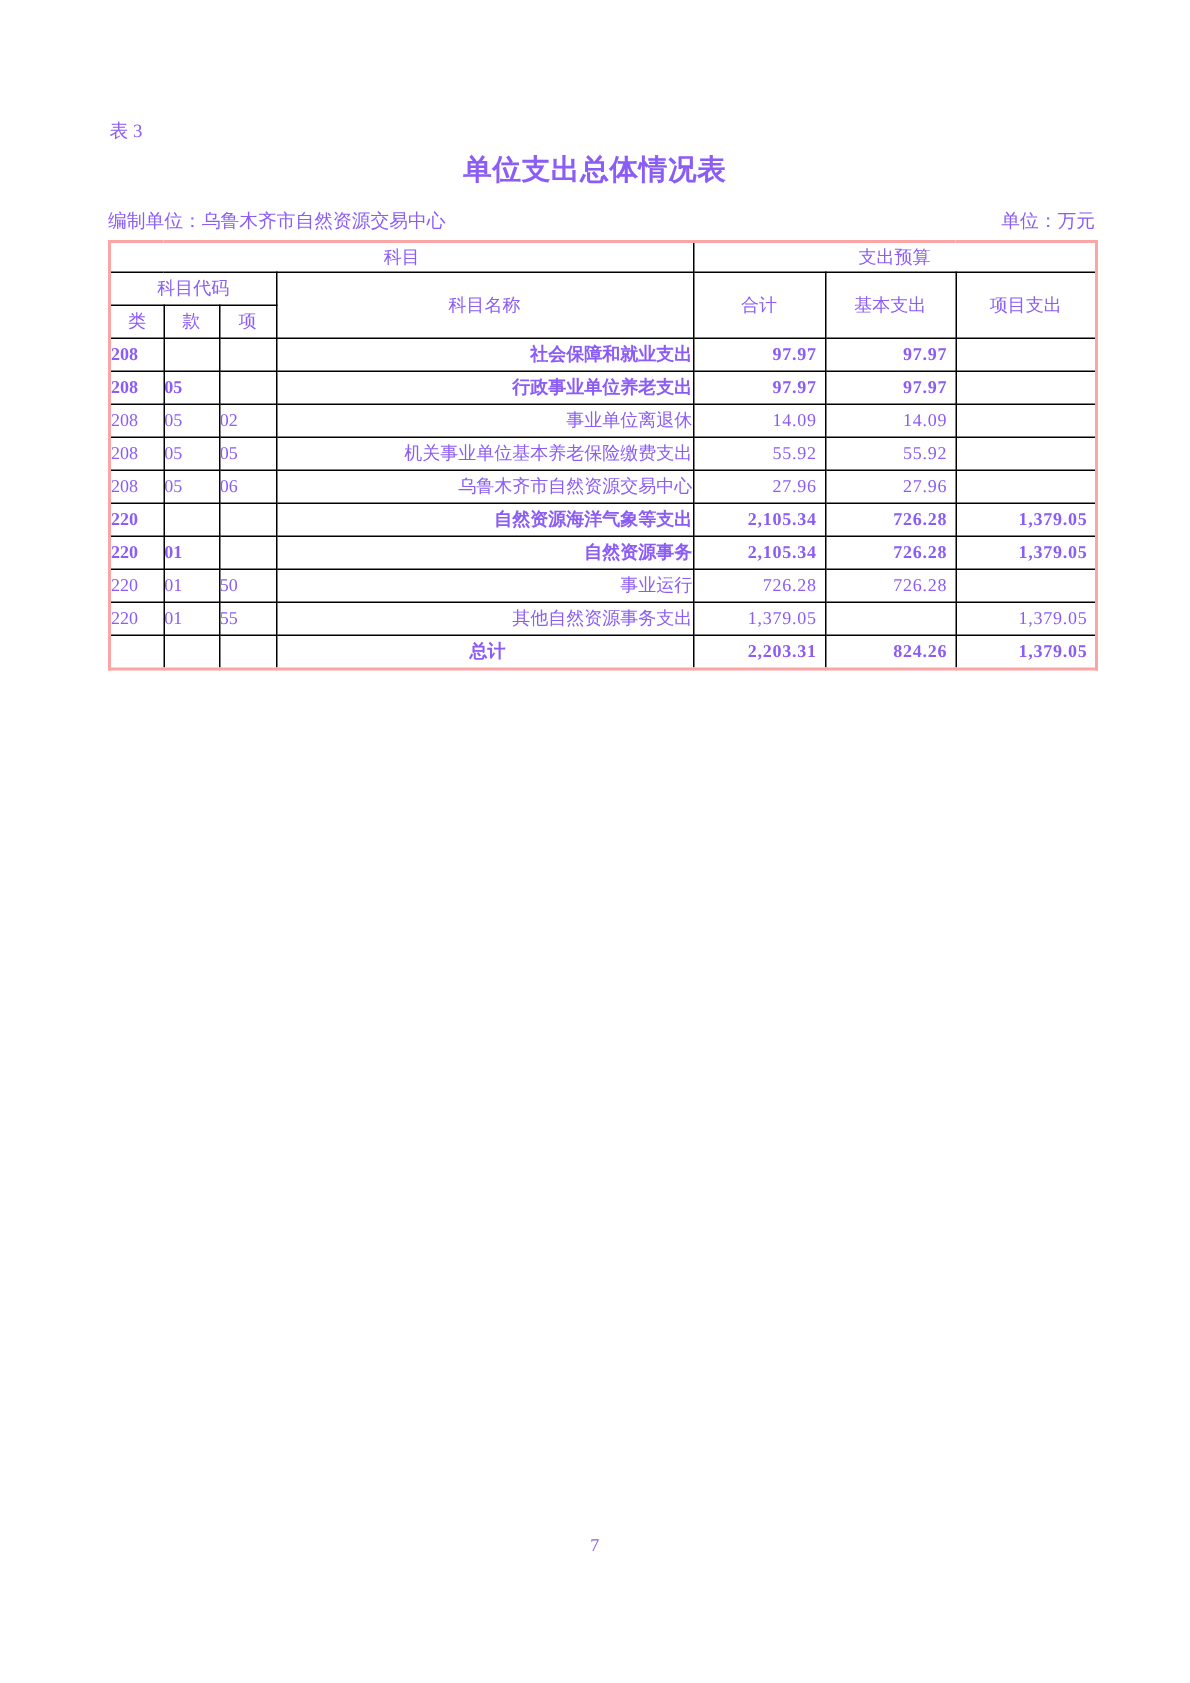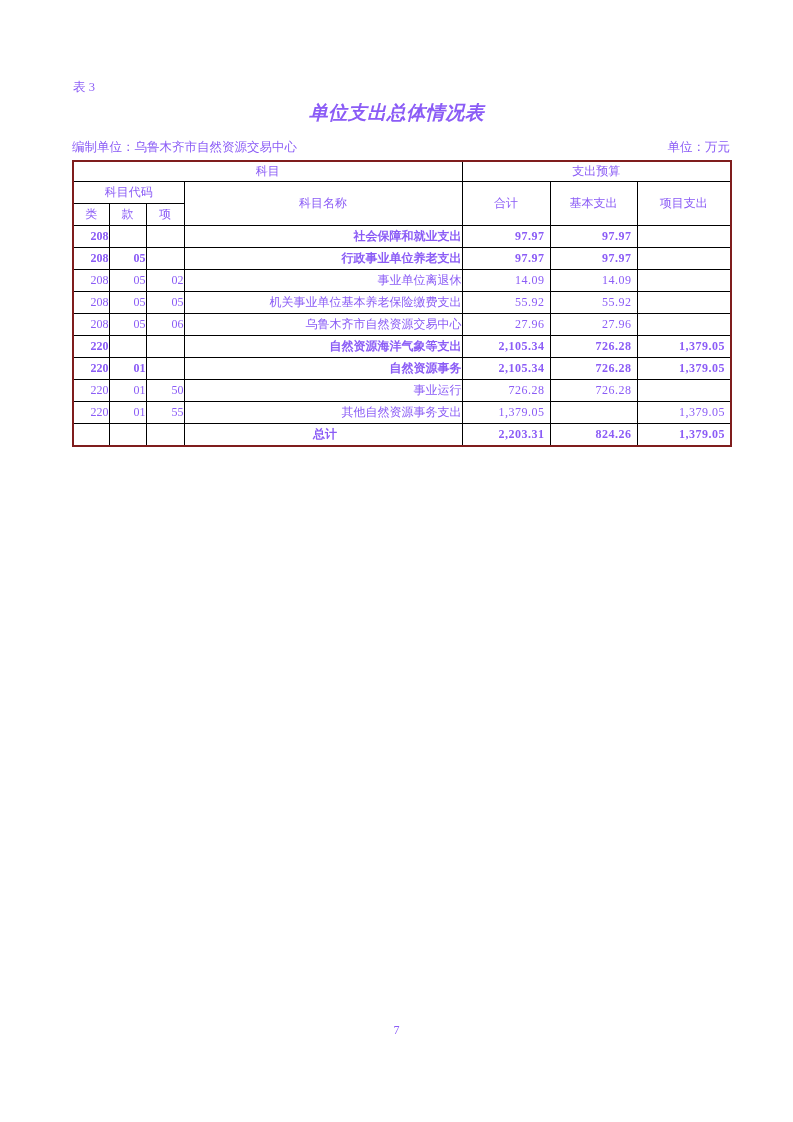--- a/index.html
+++ b/index.html
@@ -25,60 +25,59 @@
   .doc-title {
     position: absolute;
     left: 0;
     top: 100px;
     width: 100%;
     margin: 0;
     text-align: center;
     font-size: 19px;
     font-weight: bold;
     letter-spacing: 0.5px;
-    font-style: italic;
   }
   .meta-row {
     position: absolute;
     left: 72px;
     top: 139px;
     width: 658px;
     display: flex;
     justify-content: space-between;
     font-size: 12.5px;
     align-items: center;
   }
   table.budget {
     position: absolute;
     left: 72px;
     top: 160px;
     width: 658px;
     border-collapse: collapse;
     table-layout: fixed;
-    border: 2px solid #7f1d1d;
+    border: 2px solid #fca5a5;
     font-size: 12px;
   }
   table.budget th,
   table.budget td {
     border: 1px solid #000000;
     padding: 0;
     overflow: hidden;
     white-space: nowrap;
   }
   table.budget thead th {
     font-weight: normal;
     text-align: center;
     vertical-align: middle;
   }
   tr.hr1 th { height: 19px; }
   tr.hr2 th { height: 21px; }
   tr.hr3 th { height: 21px; }
   table.budget tbody tr { height: 22px; }
   table.budget td.code {
-    text-align: right;
+    text-align: left;
     vertical-align: middle;
   }
   table.budget td.name {
     text-align: right;
     vertical-align: middle;
     padding-left: 4px;
   }
   table.budget td.num {
     text-align: right;
     vertical-align: middle;

